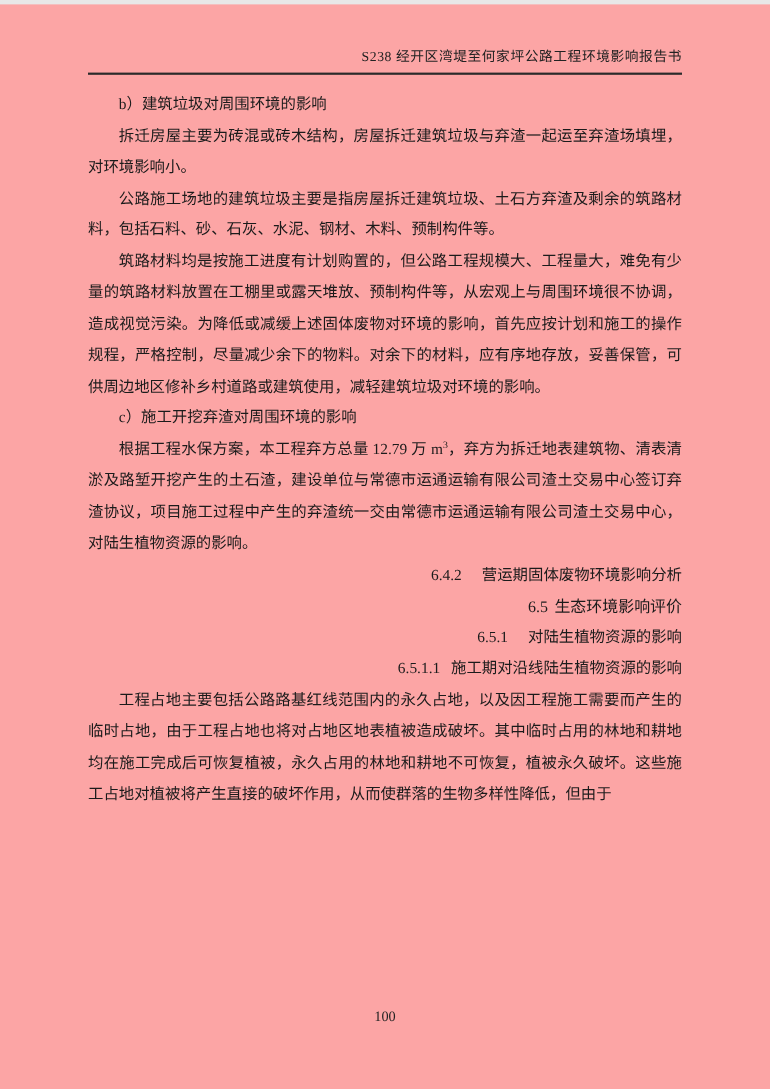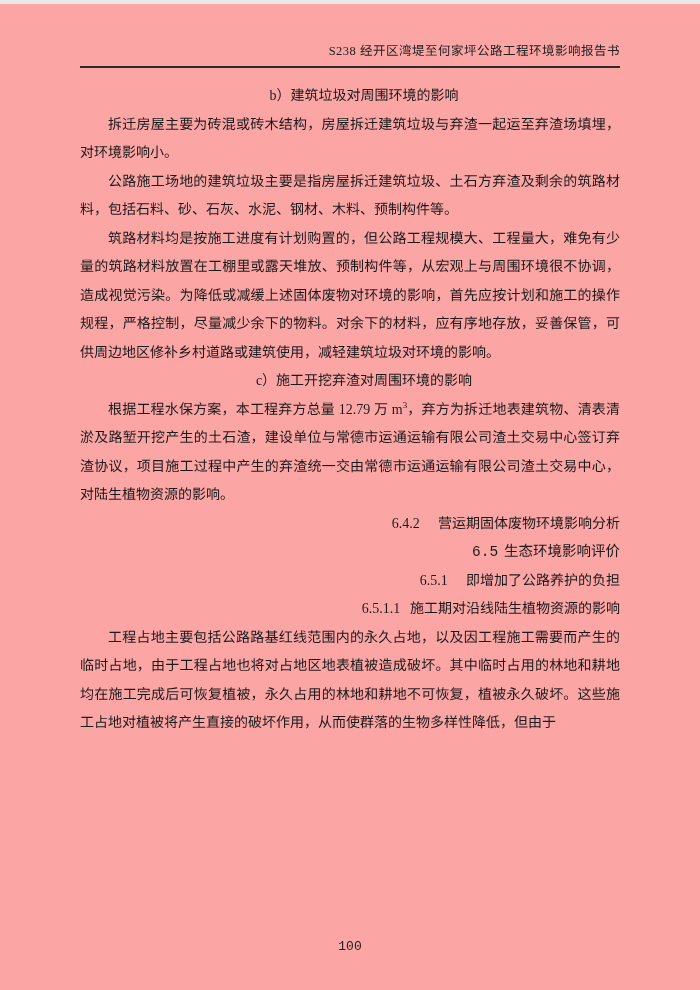--- a/index.html
+++ b/index.html
@@ -43,56 +43,55 @@
     font-weight: normal;
   }
   .indent {
     text-indent: 2em;
   }
   .para {
     text-indent: 2em;
     text-align: justify;
   }
   .sub-heading {
-    text-align: center;
+    text-align: left;
   }
   .num-heading {
     text-align: right;
   }
   .h-num-wide {
     display: inline-block;
     margin-right: 1.3em;
   }
   .h-num-mid {
     display: inline-block;
     margin-right: 0.7em;
   }
   .h-num-tight {
     display: inline-block;
     margin-right: 0.4em;
   }
   .bold-heading {
-    font-family: Liberation Mono, monospace;
+    font-family: Liberation Serif, serif;
     font-weight: bold;
     font-size: 14.5px !important;
   }
   sup.msup {
     font-size: 9px;
     line-height: 0;
     vertical-align: super;
   }
   .page-footer {
     position: absolute;
     left: 0;
-    bottom: 40px;
+    bottom: 62px;
     width: 100%;
     text-align: center;
     font-size: 13px;
     color: #222;
-    font-family: Liberation Mono, monospace;
   }
 </style>
 </head>
 <body>
 
 <div class="page">
 
   <header class="page-header">
     <div class="header-title">S238 经开区湾堤至何家坪公路工程环境影响报告书</div>
   </header>
@@ -109,21 +108,21 @@
 
     <p class="sub-heading indent">c）施工开挖弃渣对周围环境的影响</p>
 
     <p class="para"><span>根据工程水保方案，本工程弃方总量 12.79 万 m</span><sup class="msup">3</sup><span>，弃方为拆迁地表建筑物、清表清淤及路堑开挖产生的土石渣，建设单位与常德市运通运输有限公司渣土交易中心签订弃渣协议，项目施工过程中产生的弃渣统一交由常德市运通运输有限公司渣土交易中心，对陆生植物资源的影响。</span></p>
 
     <h3 class="num-heading"><span class="h-num-wide">6.4.2</span><span>营运期固体废物环境影响分析</span></h3>
 
 
     <h2 class="num-heading bold-heading"><span class="h-num-tight">6.5</span><span>生态环境影响评价</span></h2>
 
-    <h3 class="num-heading"><span class="h-num-wide">6.5.1</span><span>即增加了公路养护的负担</span></h3>
+    <h3 class="num-heading"><span class="h-num-wide">6.5.1</span><span>对陆生植物资源的影响</span></h3>
 
     <h3 class="num-heading"><span class="h-num-mid">6.5.1.1</span><span>施工期对沿线陆生植物资源的影响</span></h3>
 
 
     <p class="para">工程占地主要包括公路路基红线范围内的永久占地，以及因工程施工需要而产生的临时占地，由于工程占地也将对占地区地表植被造成破坏。其中临时占用的林地和耕地均在施工完成后可恢复植被，永久占用的林地和耕地不可恢复，植被永久破坏。这些施工占地对植被将产生直接的破坏作用，从而使群落的生物多样性降低，但由于</p>
 
   </main>
 
   <footer class="page-footer">
     <span>100</span>

